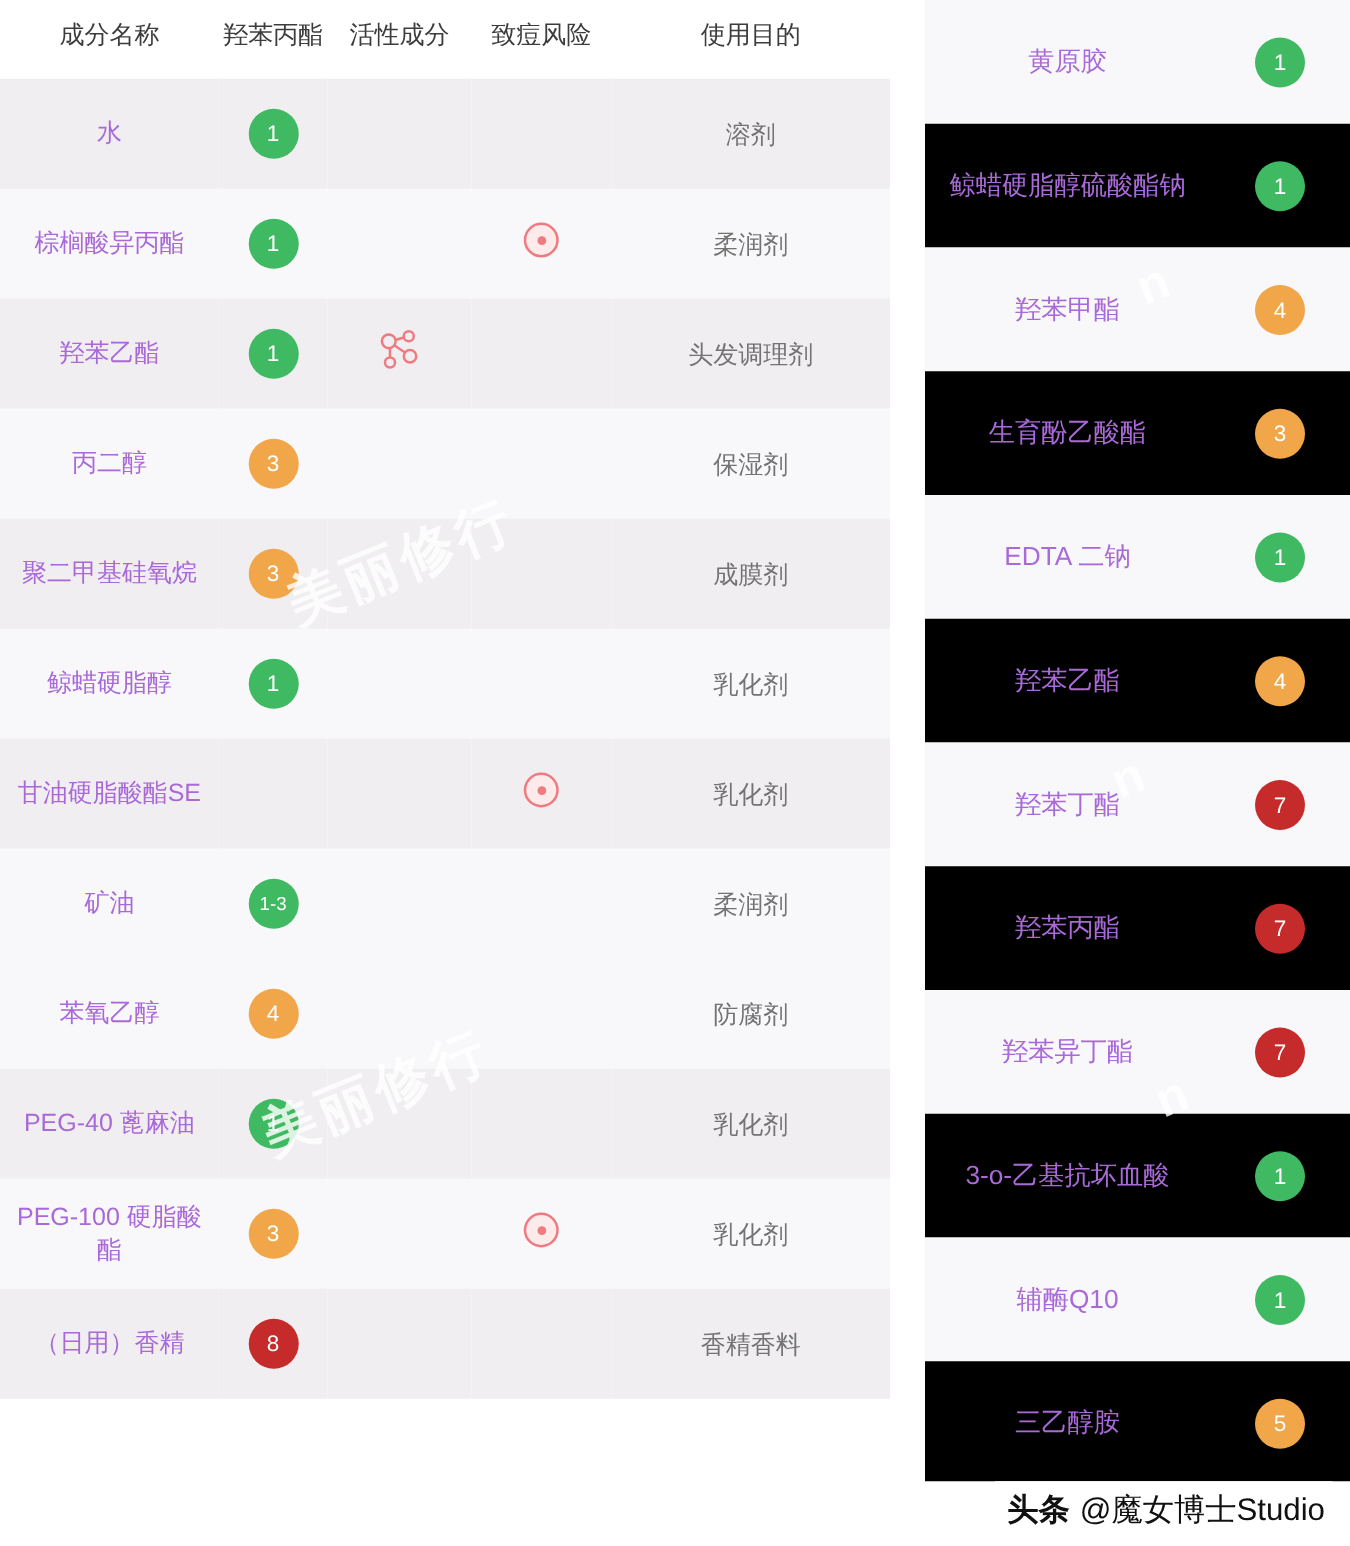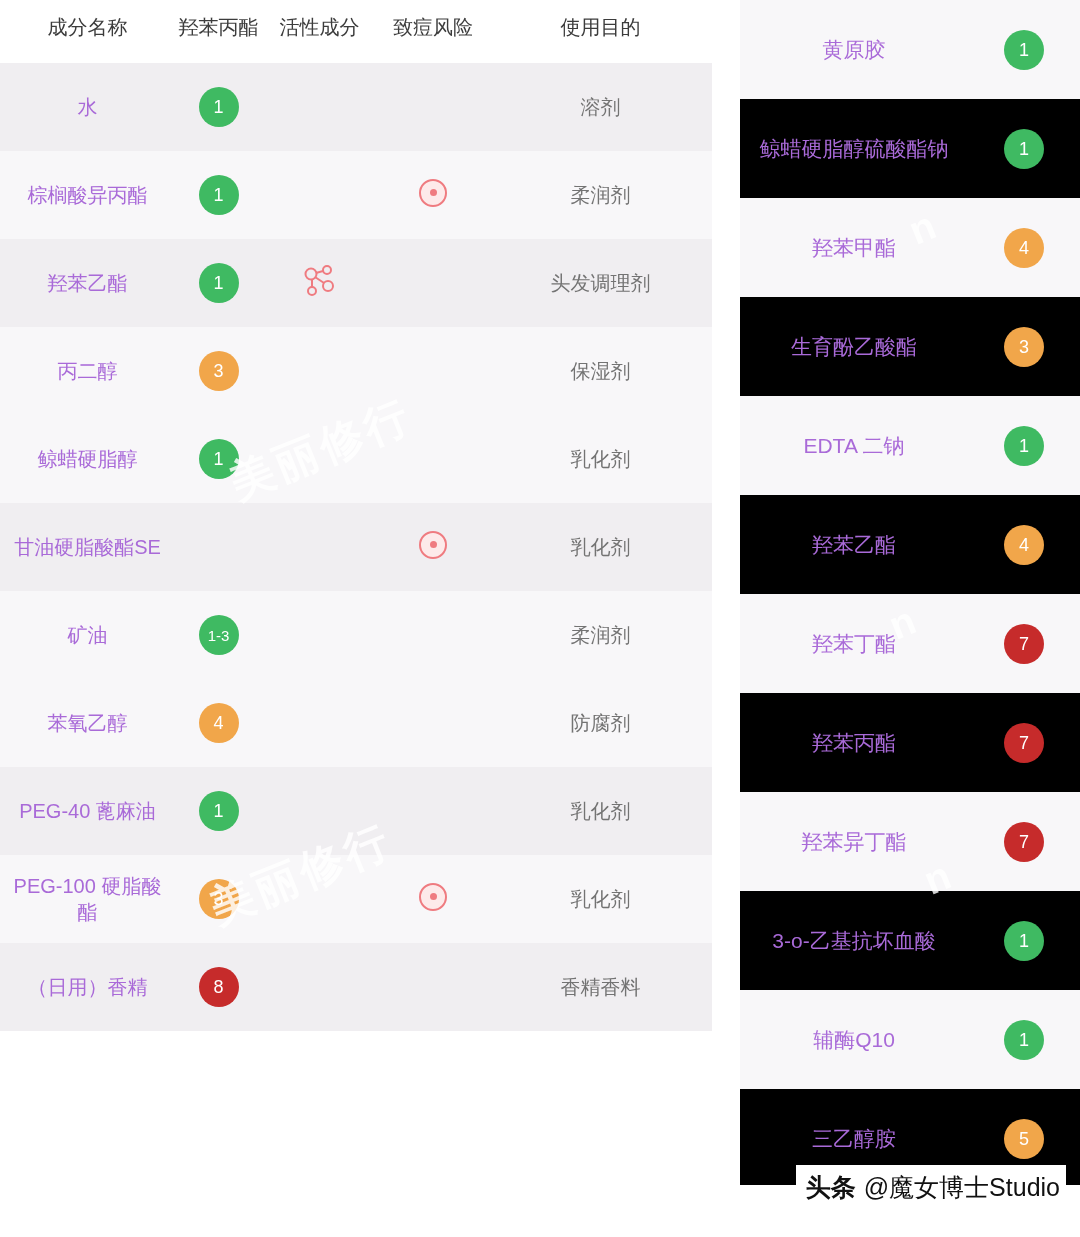--- a/index.html
+++ b/index.html
@@ -165,21 +165,21 @@
   .wm-1 { left: 225px; top: 420px; }
   .wm-2 { left: 205px; top: 845px; }
   .wm-r1 { left: 170px; top: 205px; font-size: 40px; }
   .wm-r2 { left: 150px; top: 600px; font-size: 40px; }
   .wm-r3 { left: 185px; top: 855px; font-size: 40px; }
 
   
   .credit {
     position: absolute;
     right: 14px;
-    bottom: 27px;
+    bottom: 7px;
     display: flex;
     align-items: center;
     gap: 8px;
     background: #ffffff;
     padding: 6px 6px 6px 10px;
     font-size: 25px;
     color: #1b1b1b;
     white-space: nowrap;
   }
   .credit .toutiao {
@@ -263,20 +263,27 @@
         </tr>
 
         <tr class="even">
           <td><span class="ing-name">丙二醇</span></td>
           <td><span class="badge orange">3</span></td>
           <td></td>
           <td></td>
           <td><span class="use-text">保湿剂</span></td>
         </tr>
 
+        <tr class="odd">
+          <td><span class="ing-name">聚二甲基硅氧烷</span></td>
+          <td><span class="badge orange">3</span></td>
+          <td></td>
+          <td></td>
+          <td><span class="use-text">成膜剂</span></td>
+        </tr>
 
         <tr class="even">
           <td><span class="ing-name">鲸蜡硬脂醇</span></td>
           <td><span class="badge green">1</span></td>
           <td></td>
           <td></td>
           <td><span class="use-text">乳化剂</span></td>
         </tr>
 
         <tr class="odd">

